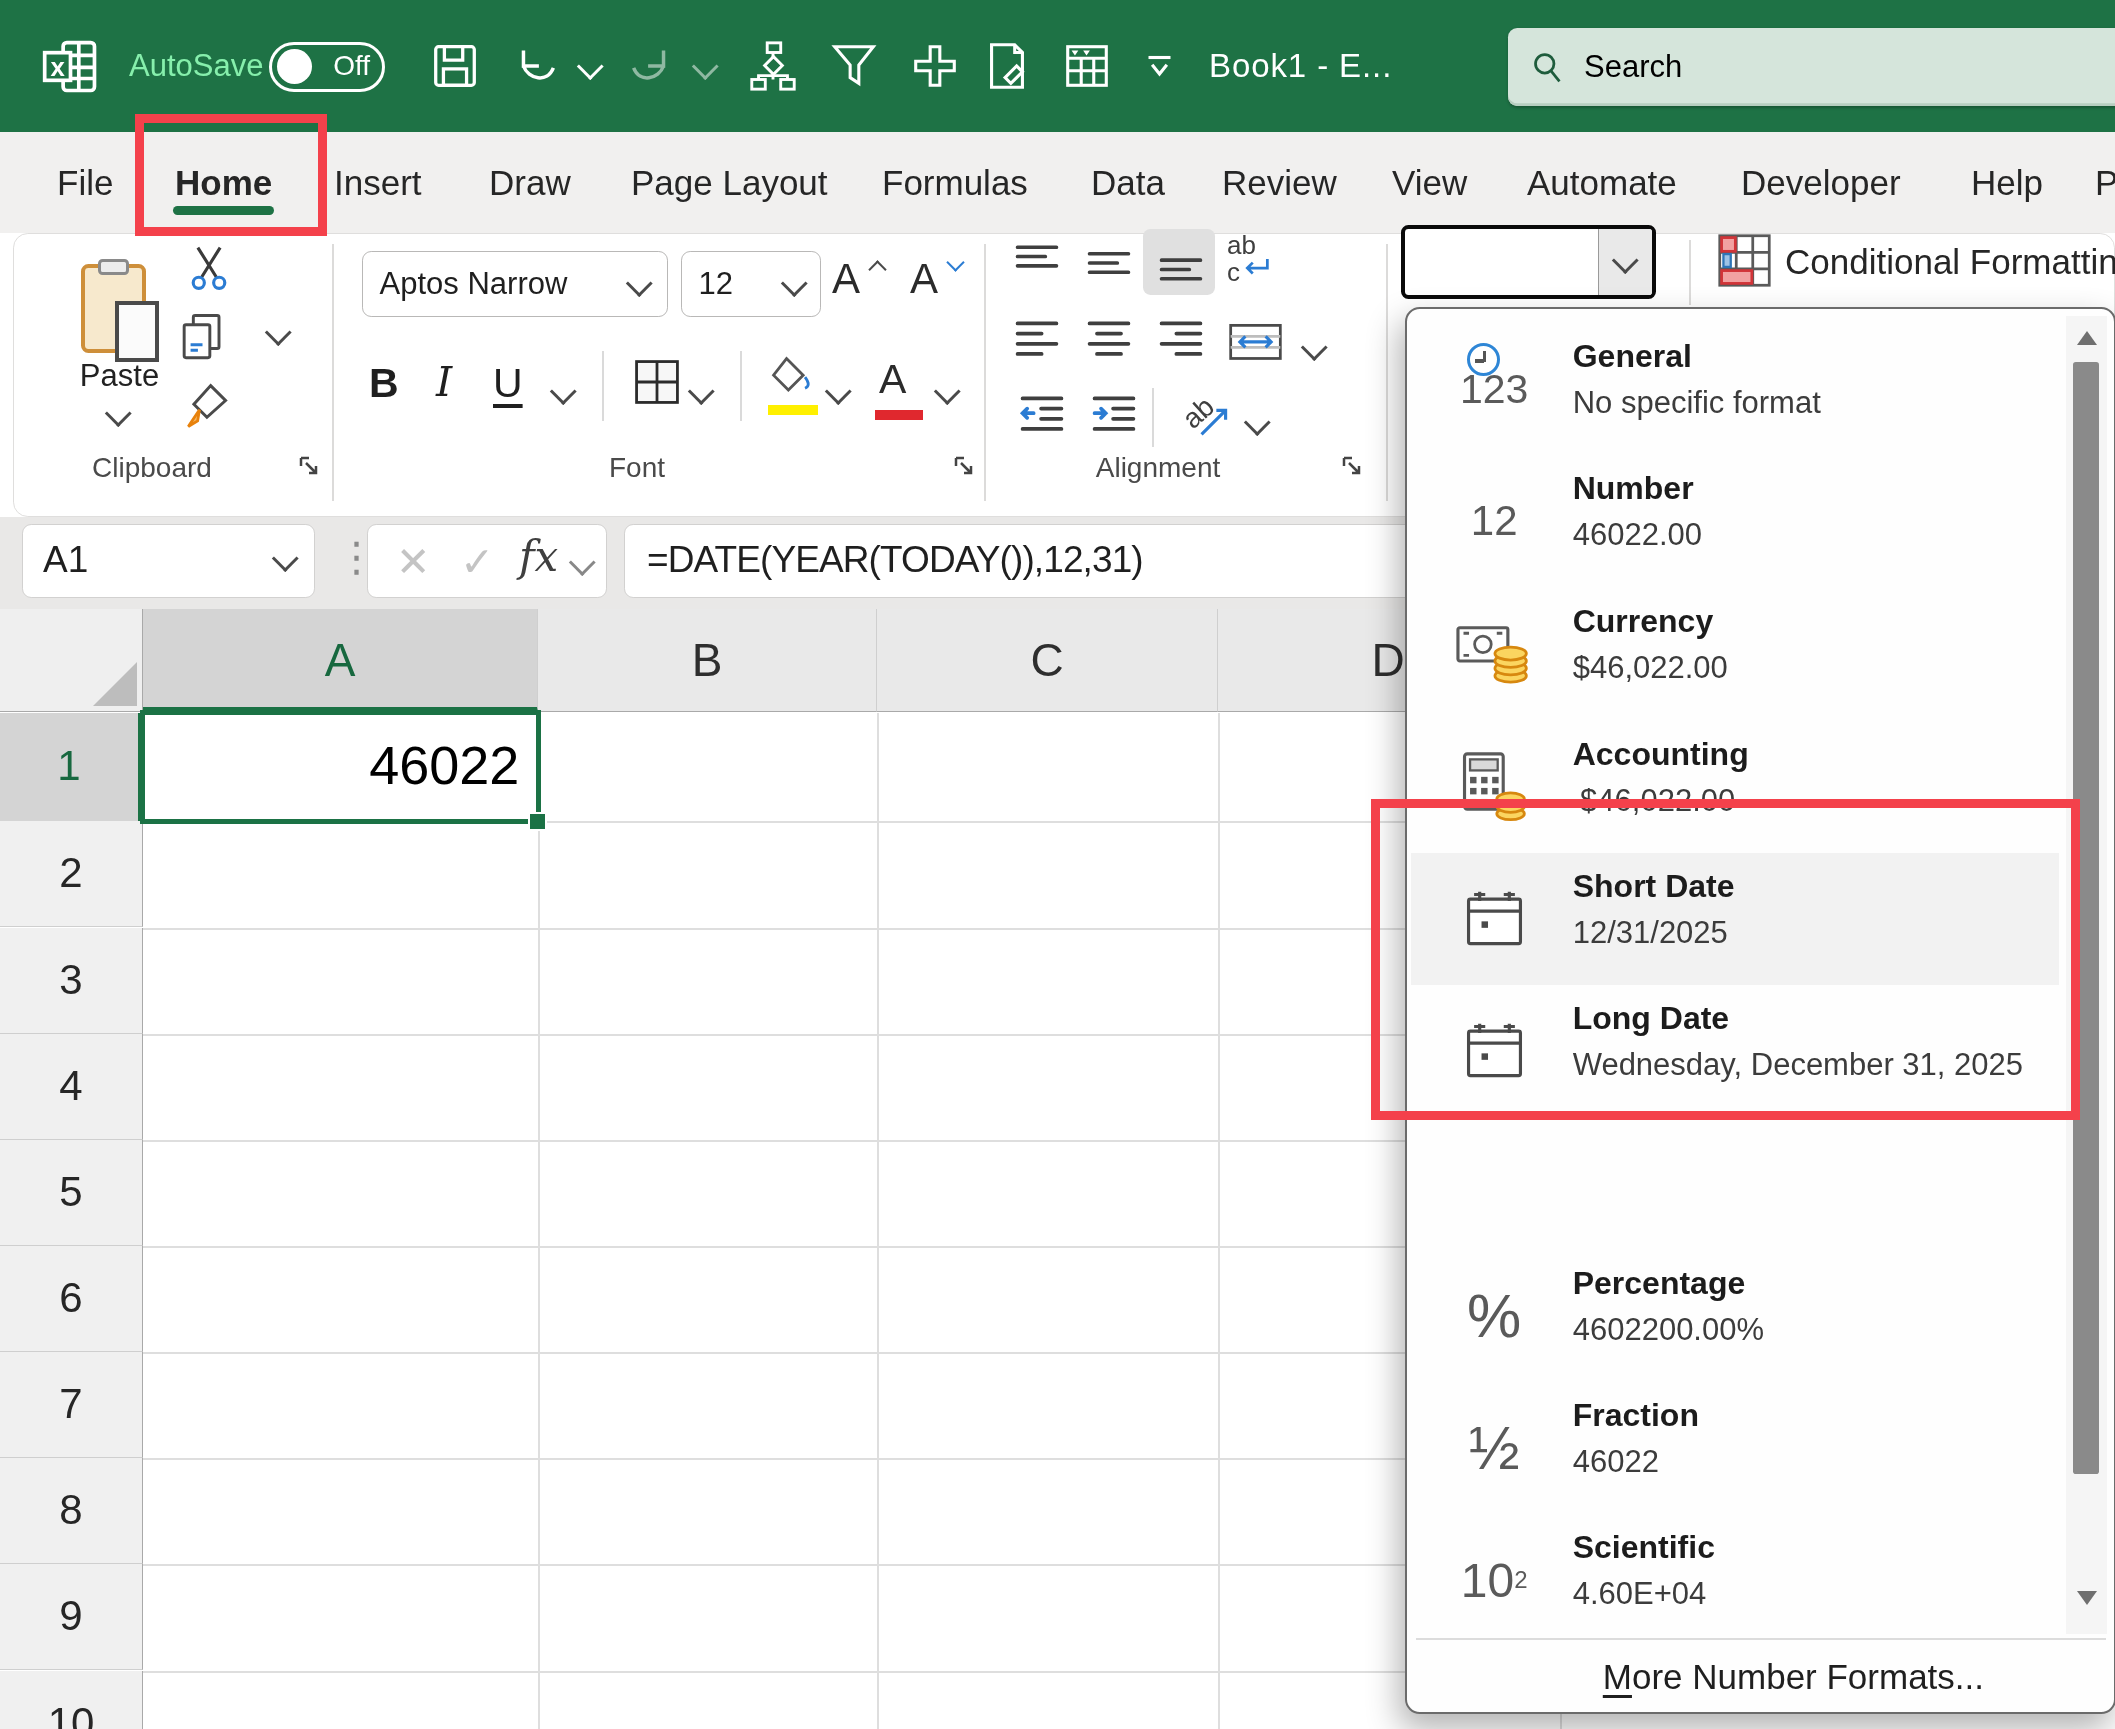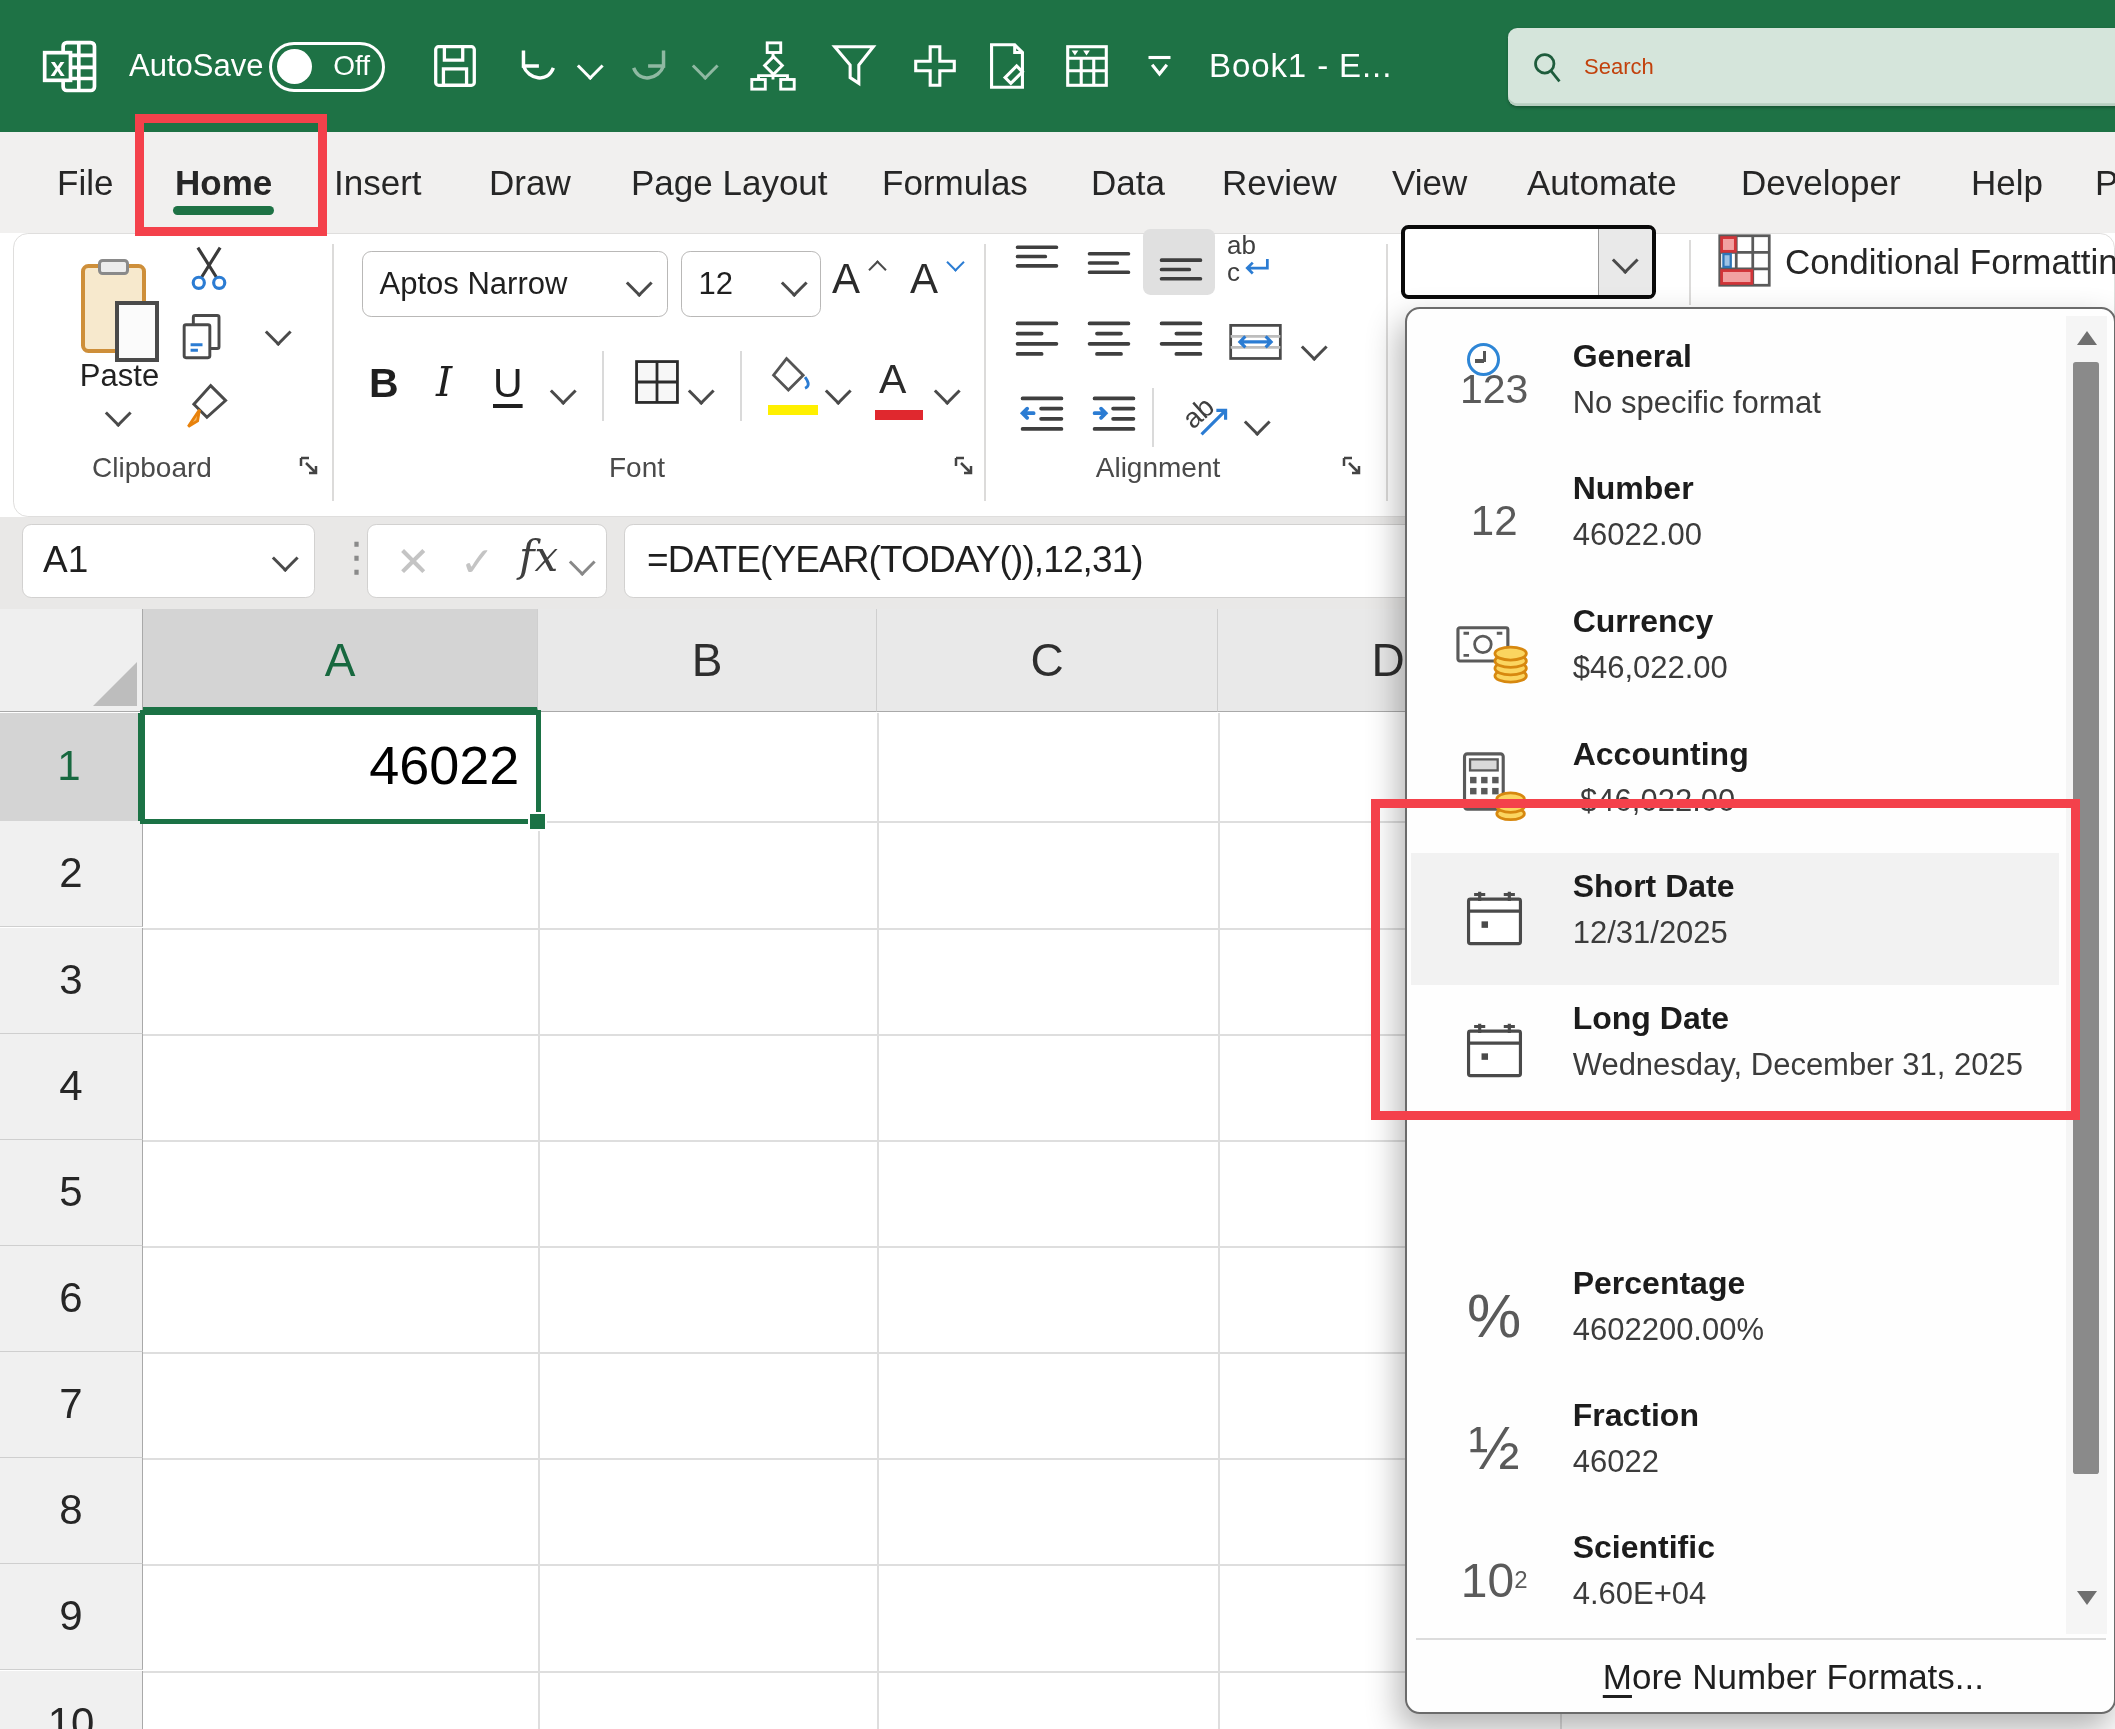--- a/index.html
+++ b/index.html
@@ -7,28 +7,28 @@
     font-family:"Liberation Sans", sans-serif; }
   .abs { position:absolute; }
   body { position:relative; }
 
   
   .titlebar { left:0; top:0; width:2115px; height:132px; background:#1E7245; }
   .qat-icon { top:39px; width:54px; height:54px; }
   .qat-icon svg { width:54px; height:54px; }
   .tb-chev { width:18.5px; height:18.5px; border-right:3.7px solid #fff; border-bottom:3.7px solid #fff;
     transform:rotate(45deg); }
-  .autosave-label { left:129px; top:0; height:132px; line-height:132px; color:#ffffff; font-size:31px; }
+  .autosave-label { left:129px; top:0; height:132px; line-height:132px; color:#86efac; font-size:31px; }
   .toggle { left:269px; top:42px; width:116px; height:50px; border:3.7px solid #fff; border-radius:26px; }
   .toggle-knob { left:4.6px; top:3.7px; width:35px; height:35px; border-radius:50%; background:#fff; }
   .toggle-state { right:12px; top:0; height:42px; line-height:42px; color:#fff; font-size:28px; }
   .doc-title { left:1209px; top:0; height:132px; line-height:132px; color:#fff; font-size:33px; letter-spacing:0.9px; }
   .searchbox { left:1508px; top:28px; width:646px; height:78px; background:#D5E5DB; border-radius:9.2px;
     box-shadow:inset 0 -2.8px 0 #b7cec0, 0 1.8px 2.8px rgba(0,0,0,.25); }
-  .search-text { left:76px; top:0; height:90px; line-height:78px; font-size:22px; color:#c2410c; }
+  .search-text { left:76px; top:0; height:90px; line-height:78px; font-size:31px; color:#000000; }
 
   
   .tabrow { left:0; top:132px; width:2115px; height:101px; background:#F1F0EF; }
   .tab { top:0; height:101px; line-height:101px; font-size:35px; color:#262626; white-space:nowrap; }
   .tab.active { font-weight:bold;text-align:right; }
   .tab-underline { left:-1.8px; right:-1.8px; bottom:18.5px; height:8.3px; background:#1E7245; border-radius:4.6px; }
 
   
   .ribbon-panel { left:13px; top:233px; width:2102px; height:284px; background:#fff;
     border:1.8px solid #DFDEDD; border-radius:14.8px; }

